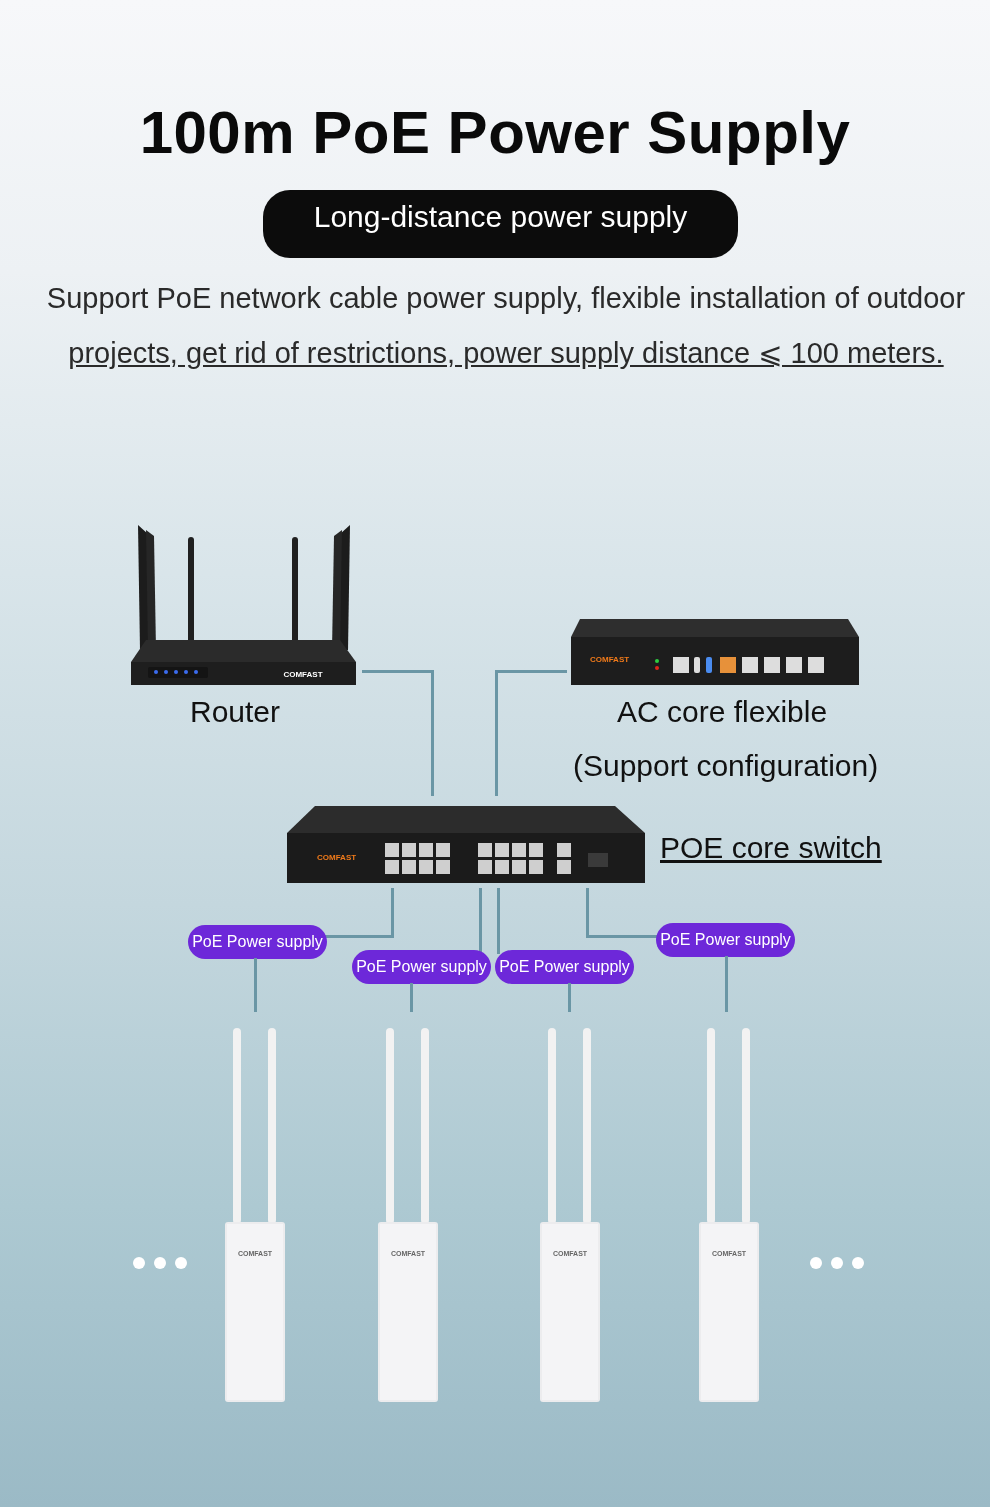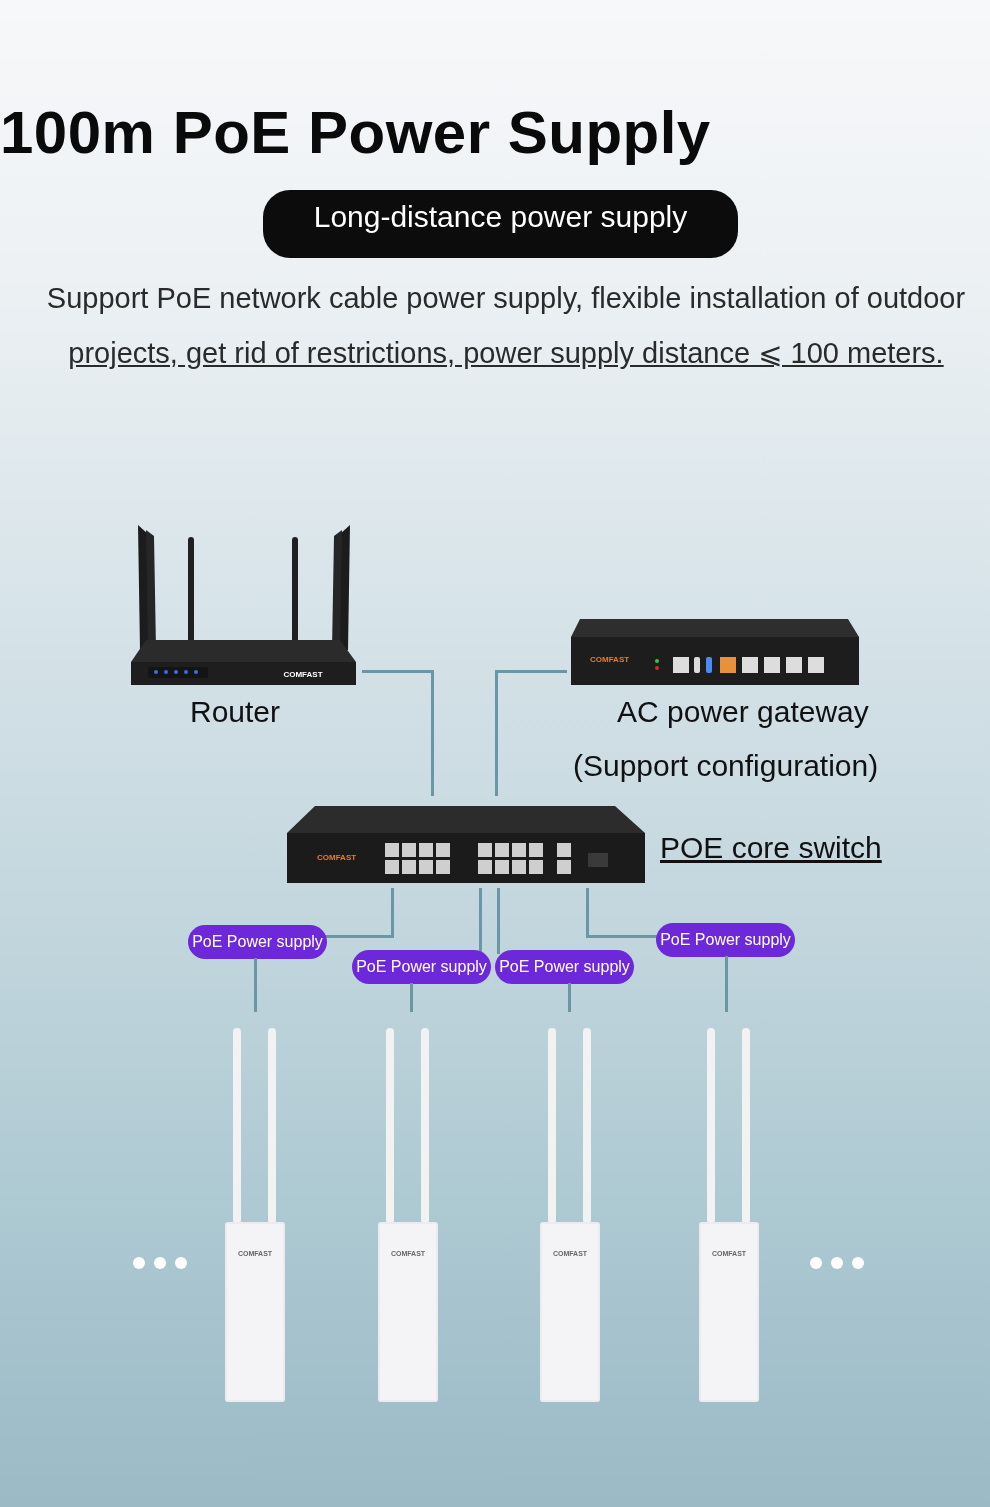--- a/index.html
+++ b/index.html
@@ -1,20 +1,20 @@
 <!DOCTYPE html>
 <html><head>
 <meta charset="utf-8">
 <style>
   html,body{margin:0;padding:0;}
   body{width:990px;height:1507px;position:relative;overflow:hidden;
     background:linear-gradient(180deg,#f7f8fa 0%,#edf1f4 18%,#d9e5ea 38%,#c4d7de 60%,#adc9d2 80%,#9bbac6 100%);
     font-family:"Liberation Sans","DejaVu Sans",sans-serif;color:#111;}
   .abs{position:absolute;}
-  .title{left:0;width:990px;top:98px;font-size:60px;font-weight:bold;letter-spacing:0.5px;color:#0a0a0a;}
+  .title{left:0;width:990px;top:98px;text-align:center;font-size:60px;font-weight:bold;letter-spacing:0.5px;color:#0a0a0a;}
   .pill{left:263px;top:190px;width:475px;height:68px;border-radius:27px;background:#0c0c0c;color:#fff;
     font-size:30px;line-height:54px;text-align:center;}
   .desc{left:0;width:990px;text-align:center;font-size:29px;color:#2a2a2a;padding-left:11px;}
   .label{font-size:30px;color:#111;white-space:nowrap;}
   .line{background:#6a96a5;}
   .poe{height:34px;border-radius:17px;background:#6d28d9;color:#fff;font-size:16px;line-height:34px;text-align:center;white-space:nowrap;}
   .dots{display:flex;gap:9px;}
   .dot{width:12px;height:12px;border-radius:50%;background:#fff;}
 </style>
 </head>
@@ -62,21 +62,21 @@
       </g>
     <rect x="150" y="40" width="16" height="16" fill="#e7913a"></rect>
     <g fill="#ddd">
         <rect x="172" y="40" width="16" height="16"></rect>
         <rect x="194" y="40" width="16" height="16"></rect>
         <rect x="216" y="40" width="16" height="16"></rect>
         <rect x="238" y="40" width="16" height="16"></rect>
       </g>
   </svg>
 </div>
-<div class="abs label" style="left:617px;top:695px;">AC power gateway</div>
+<div class="abs label" style="left:617px;top:695px;">AC core flexible</div>
 <div class="abs label" style="left:573px;top:749px;">(Support configuration)</div>
 
 <div class="abs line" style="left:362px;top:670px;width:72px;height:3px;"></div>
 <div class="abs line" style="left:431px;top:670px;width:3px;height:126px;"></div>
 <div class="abs line" style="left:495px;top:670px;width:72px;height:3px;"></div>
 <div class="abs line" style="left:495px;top:670px;width:3px;height:126px;"></div>
 
 <div class="abs" style="left:285px;top:805px;width:362px;height:80px;">
   <svg width="362" height="80" viewBox="0 0 362 80">
     <polygon points="30,1 330,1 360,28 2,28" fill="#2c2c2c"></polygon>

